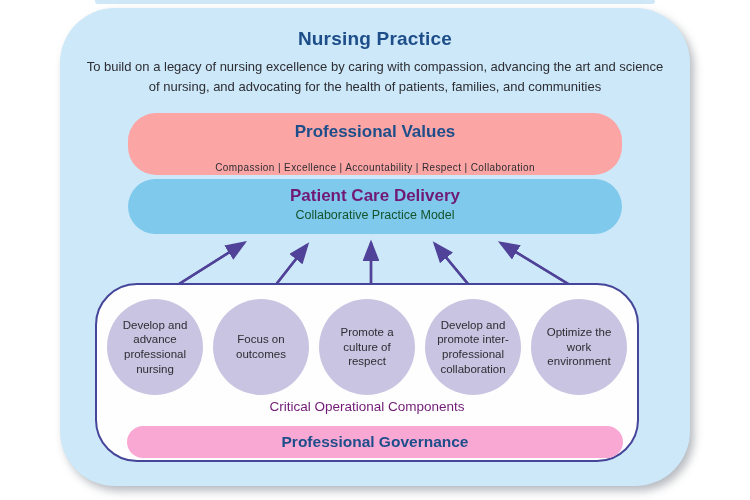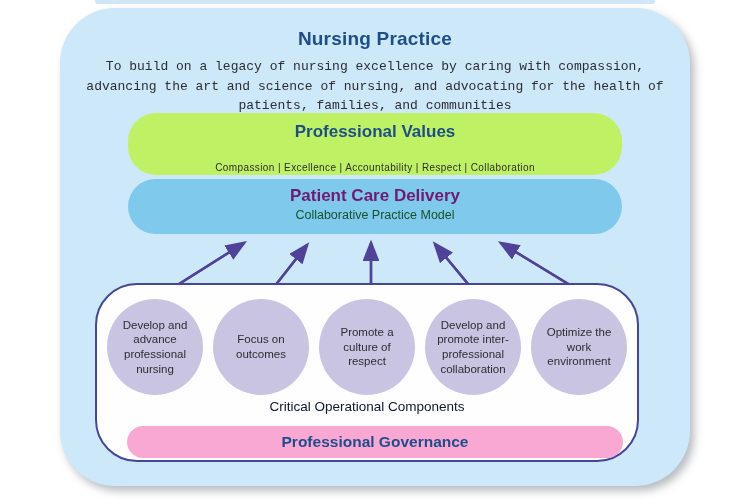--- a/index.html
+++ b/index.html
@@ -42,27 +42,26 @@
     letter-spacing: 0.2px;
   }
   .mission-text {
     position: absolute;
     left: 85px; top: 57px;
     width: 580px;
     text-align: center;
     font-size: 13px;
     line-height: 1.5;
     color: #2d2d33;
-    font-family: Liberation Mono, monospace;
   }
   .values-box {
     position: absolute;
     left: 128px; top: 113px;
     width: 494px; height: 62px;
-    background: #bef264;
+    background: #fca5a5;
     border-radius: 28px;
     text-align: center;
   }
   .values-title {
     margin-top: 9px;
     font-size: 17px;
     font-weight: bold;
     color: #1d4e8a;
   }
   .values-line {
@@ -126,21 +125,21 @@
     color: #2d2d33;
     padding: 4px;
     box-sizing: border-box;
   }
   .panel-caption {
     position: absolute;
     left: 0; top: 114px;
     width: 100%;
     text-align: center;
     font-size: 13.5px;
-    color: #0f172a;
+    color: #701a75;
   }
   .governance-bar {
     position: absolute;
     left: 30px; top: 141px;
     width: 496px; height: 32px;
     background: #f9a8d4;
     border-radius: 16px;
     display: flex;
     align-items: center;
     justify-content: center;

